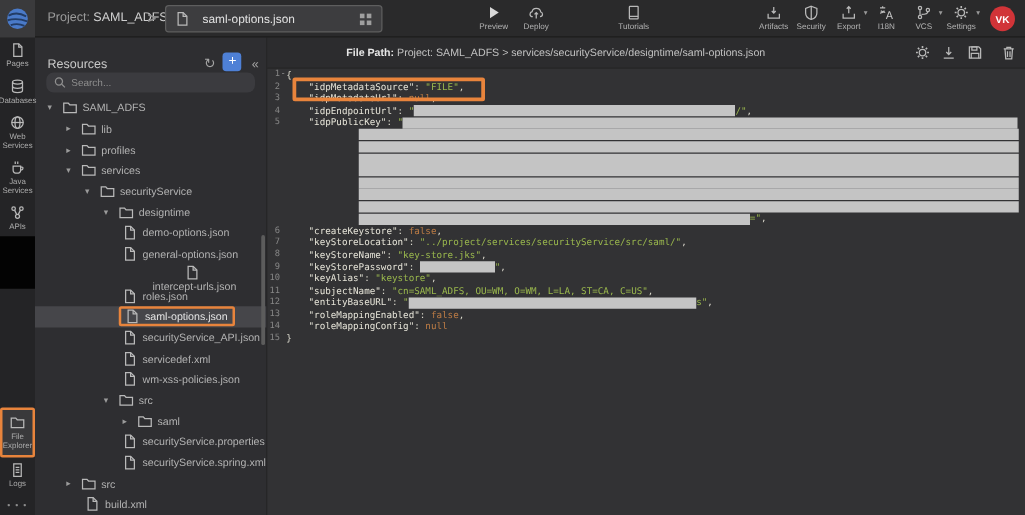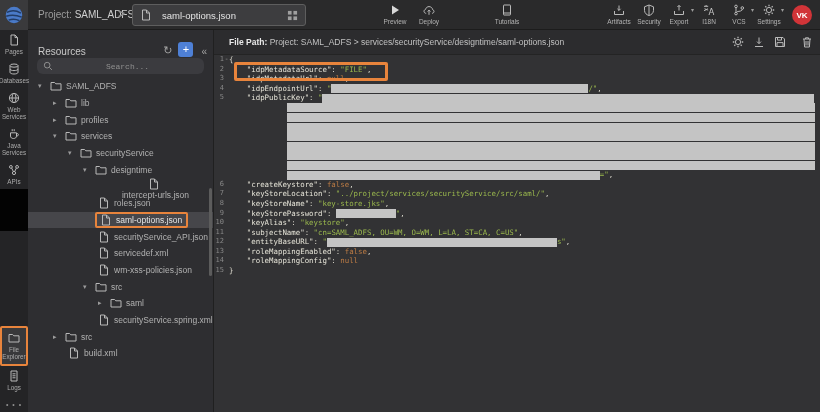--- a/index.html
+++ b/index.html
@@ -50,40 +50,40 @@
                 display:flex; align-items:flex-end; padding:0 4px 0 10px; gap:6px; }
   .res-title { flex:1; color:#c9c9c9; font-size:10px; }
   .res-refresh { color:#a5a5a5; font-size:11px; cursor:pointer; }
   .res-plus { width:15px; height:15px; background:var(--accent-blue); border-radius:3px;
               color:#fff; font-size:11px; line-height:14px; text-align:center; cursor:pointer; }
   .res-collapse { color:#a5a5a5; font-size:10px; cursor:pointer; padding:0 2px; }
   .res-search { position:absolute; left:9px; top:28px; width:167px; height:16px;
                 background:#3b3b3f; border-radius:6px; display:flex; align-items:center;
                 padding:0 6px; gap:4px; }
   .res-search input { flex:1; background:transparent; border:none; outline:none;
-                color:#bdbdbd; font-size:8px; font-family:Liberation Mono, monospace;text-align:center; }
+                color:#bdbdbd; font-size:8px; font-family:Liberation Sans, sans-serif; }
   .res-search input::placeholder { color:#8f8f8f; }
   #tree { position:absolute; left:0; top:48px; width:185px; }
   .trow { height:16.7px; display:flex; align-items:center; color:#b2b2b2; font-size:8.5px;
           white-space:nowrap; cursor:pointer; }
   .trow.sel { background:#46464a; color:#e4e4e4; }
   .tcaret { width:12px; font-size:7px; color:#9b9b9b; flex:none; }
   .tic { margin-right:4px; display:flex; align-items:center; flex:none; }
   .tree-hlbox { display:flex; align-items:center; border:2px solid var(--accent-orange);
                 border-radius:2px; padding:0px 4px 0px 3px; margin-left:-3px; }
   .res-scroll { position:absolute; right:1px; top:158px; width:3px; height:88px;
                 background:#5c5c5c; border-radius:2px; }
 
   
   .editor { position:absolute; left:213px; top:30px; width:607px; height:382px;
             background:#323234; border-left:1px solid #202020; }
   .ed-header { position:absolute; left:0; top:0; width:607px; height:25px; background:#2c2c2e;
                border-bottom:1px solid #242424; display:flex; align-items:center; padding:0 8px 0 15px; }
   .ed-path { flex:1; font-size:8.5px; color:#c2c2c2; white-space:nowrap; overflow:hidden; }
-  .ed-path b { color:#e8e8e8; }
+  .ed-path b { color:#e8e8e8;margin-left:48px; }
   #ed-actions { display:flex; align-items:center; gap:9px; }
   #ed-actions .ed-btn { cursor:pointer; display:flex; align-items:center; }
   #ed-actions .ed-btn:last-child { margin-left:6px; }
 
   .code { position:absolute; left:0; top:25px; width:607px; height:357px; background:#323234;
           font-family:"DejaVu Sans Mono", monospace; font-size:7.4px; }
   .crow { display:flex; height:9.6px; line-height:9.6px; }
   .gut { width:10px; text-align:right; color:#878787; font-size:7px; flex:none; }
   .foldcol { width:5px; text-align:center; color:#909090; font-size:7px; flex:none; }
   .lc { white-space:pre; color:#dcdace; }
@@ -382,20 +382,38 @@
         </div>
         <div class="trow" style="padding-left: 55px;">
           <span class="tcaret">▾</span>
           <span class="tic">
             <svg width="12" height="12" viewBox="0 0 12 12" fill="none" stroke="#b9b9b9" stroke-width="1">
               <path d="M1 2.5h3.6l1.2 1.3H11V10H1z"></path>
             </svg>
           </span>
           <span>designtime</span>
         </div>
+        <div class="trow" style="padding-left: 70px;">
+          <span class="tic">
+            <svg width="12" height="12" viewBox="0 0 12 12" fill="none" stroke="#b9b9b9" stroke-width="1">
+              <path d="M2.5 1h4L9.5 4v7h-7z"></path>
+              <path d="M6.5 1v3h3"></path>
+            </svg>
+          </span>
+          <span>demo-options.json</span>
+        </div>
+        <div class="trow" style="padding-left: 70px;">
+          <span class="tic">
+            <svg width="12" height="12" viewBox="0 0 12 12" fill="none" stroke="#b9b9b9" stroke-width="1">
+              <path d="M2.5 1h4L9.5 4v7h-7z"></path>
+              <path d="M6.5 1v3h3"></path>
+            </svg>
+          </span>
+          <span>general-options.json</span>
+        </div>
         <div class="trow" style="padding-left: 70px; flex-direction: column;">
           <span class="tic">
             <svg width="12" height="12" viewBox="0 0 12 12" fill="none" stroke="#b9b9b9" stroke-width="1">
               <path d="M2.5 1h4L9.5 4v7h-7z"></path>
               <path d="M6.5 1v3h3"></path>
             </svg>
           </span>
           <span>intercept-urls.json</span>
         </div>
         <div class="trow" style="padding-left: 70px;">
@@ -455,20 +473,29 @@
           <span>src</span>
         </div>
         <div class="trow" style="padding-left: 70px;">
           <span class="tcaret">▸</span>
           <span class="tic">
             <svg width="12" height="12" viewBox="0 0 12 12" fill="none" stroke="#b9b9b9" stroke-width="1">
               <path d="M1 2.5h3.6l1.2 1.3H11V10H1z"></path>
             </svg>
           </span>
           <span>saml</span>
+        </div>
+        <div class="trow" style="padding-left: 70px;">
+          <span class="tic">
+            <svg width="12" height="12" viewBox="0 0 12 12" fill="none" stroke="#b9b9b9" stroke-width="1">
+              <path d="M2.5 1h4L9.5 4v7h-7z"></path>
+              <path d="M6.5 1v3h3"></path>
+            </svg>
+          </span>
+          <span>securityService.properties</span>
         </div>
         <div class="trow" style="padding-left: 70px;">
           <span class="tic">
             <svg width="12" height="12" viewBox="0 0 12 12" fill="none" stroke="#b9b9b9" stroke-width="1">
               <path d="M2.5 1h4L9.5 4v7h-7z"></path>
               <path d="M6.5 1v3h3"></path>
             </svg>
           </span>
           <span>securityService.spring.xml</span>
         </div>

